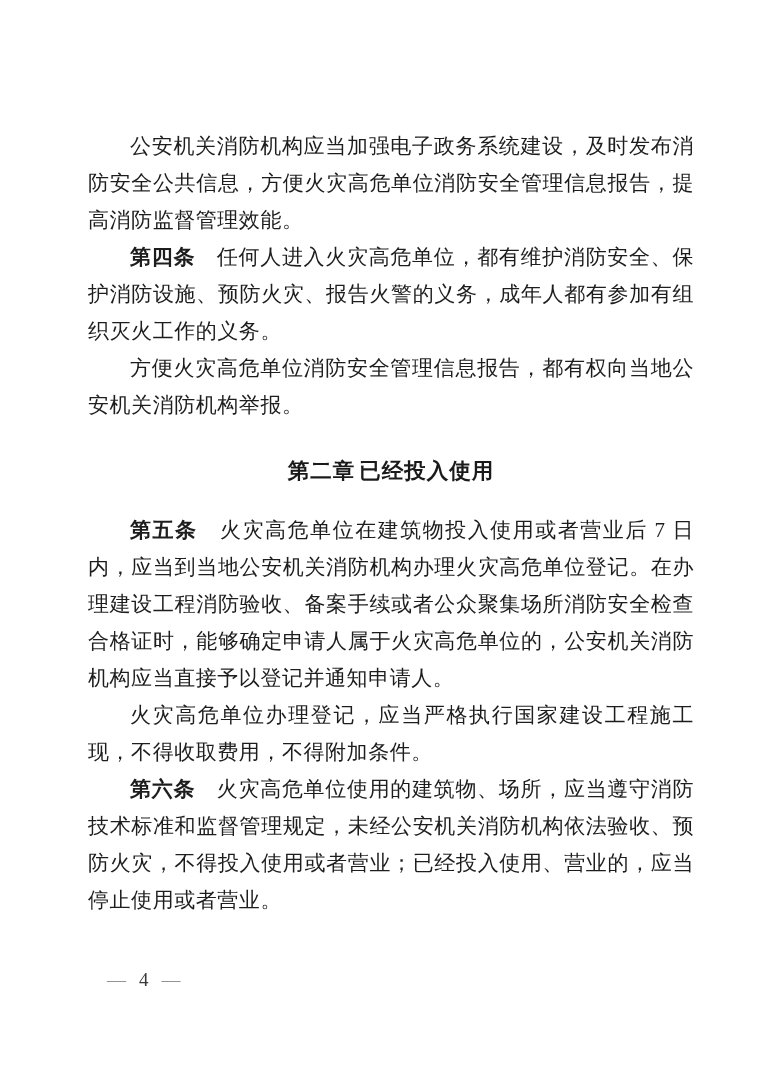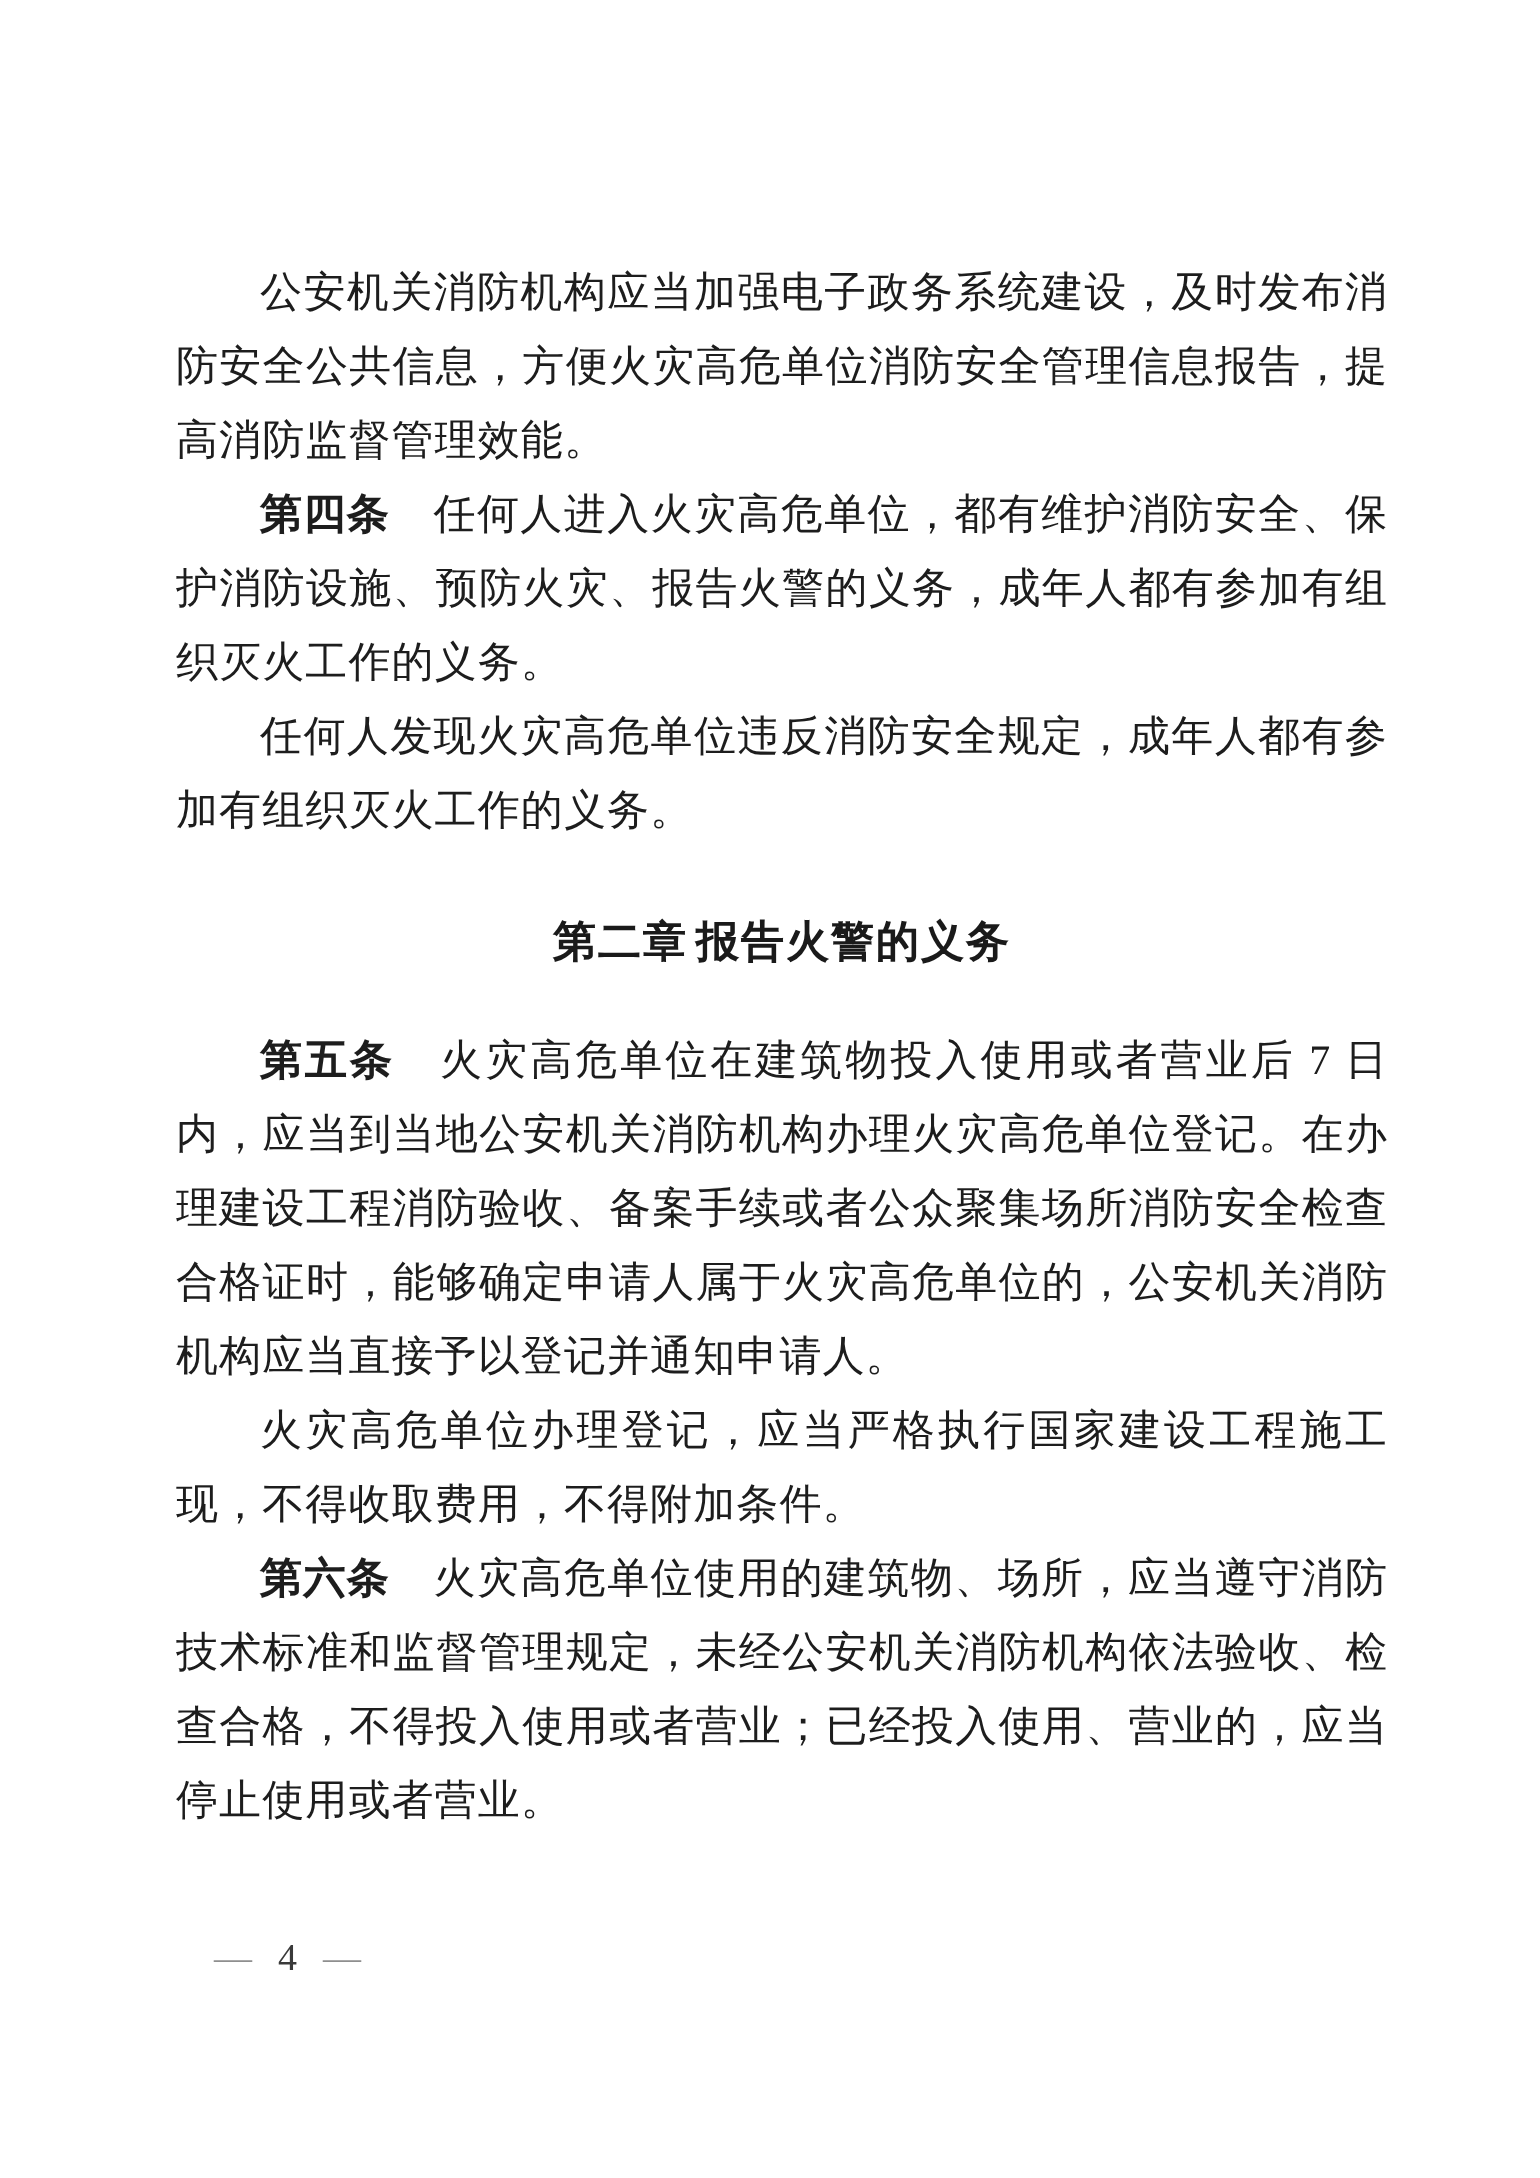--- a/index.html
+++ b/index.html
@@ -68,28 +68,28 @@
 <body>
 
 <div class="page">
 
   <main class="text-block">
 
     <p class="para"><span>公安机关消防机构应当加强电子政务系统建设，及时发布消防安全公共信息，方便火灾高危单位消防安全管理信息报告，提高消防监督管理效能。</span></p>
 
     <p class="para"><b class="lead">第四条</b><span>　任何人进入火灾高危单位，都有维护消防安全、保护消防设施、预防火灾、报告火警的义务，成年人都有参加有组织灭火工作的义务。</span></p>
 
-    <p class="para"><span>任何人发现火灾高危单位违反消防安全规定，成年人都有参加有组织灭火工作的义务。</span></p>
+    <p class="para"><span>方便火灾高危单位消防安全管理信息报告，都有权向当地公安机关消防机构举报。</span></p>
 
-    <h2 class="chapter"><span class="chapter-number">第二章</span><span>报告火警的义务</span></h2>
+    <h2 class="chapter"><span class="chapter-number">第二章</span><span>已经投入使用</span></h2>
 
     <p class="para"><b class="lead">第五条</b><span>　火灾高危单位在建筑物投入使用或者营业后 7 日内，应当到当地公安机关消防机构办理火灾高危单位登记。在办理建设工程消防验收、备案手续或者公众聚集场所消防安全检查合格证时，能够确定申请人属于火灾高危单位的，公安机关消防机构应当直接予以登记并通知申请人。</span></p>
 
     <p class="para"><span>火灾高危单位办理登记，应当严格执行国家建设工程施工现，不得收取费用，不得附加条件。</span></p>
 
-    <p class="para"><b class="lead">第六条</b><span>　火灾高危单位使用的建筑物、场所，应当遵守消防技术标准和监督管理规定，未经公安机关消防机构依法验收、检查合格，不得投入使用或者营业；已经投入使用、营业的，应当停止使用或者营业。</span></p>
+    <p class="para"><b class="lead">第六条</b><span>　火灾高危单位使用的建筑物、场所，应当遵守消防技术标准和监督管理规定，未经公安机关消防机构依法验收、预防火灾，不得投入使用或者营业；已经投入使用、营业的，应当停止使用或者营业。</span></p>
 
 
   </main>
 
   <div class="footer"><span class="dash">—</span><span class="page-num">4</span><span class="dash">—</span></div>
 
 </div>
 
 </body></html>

